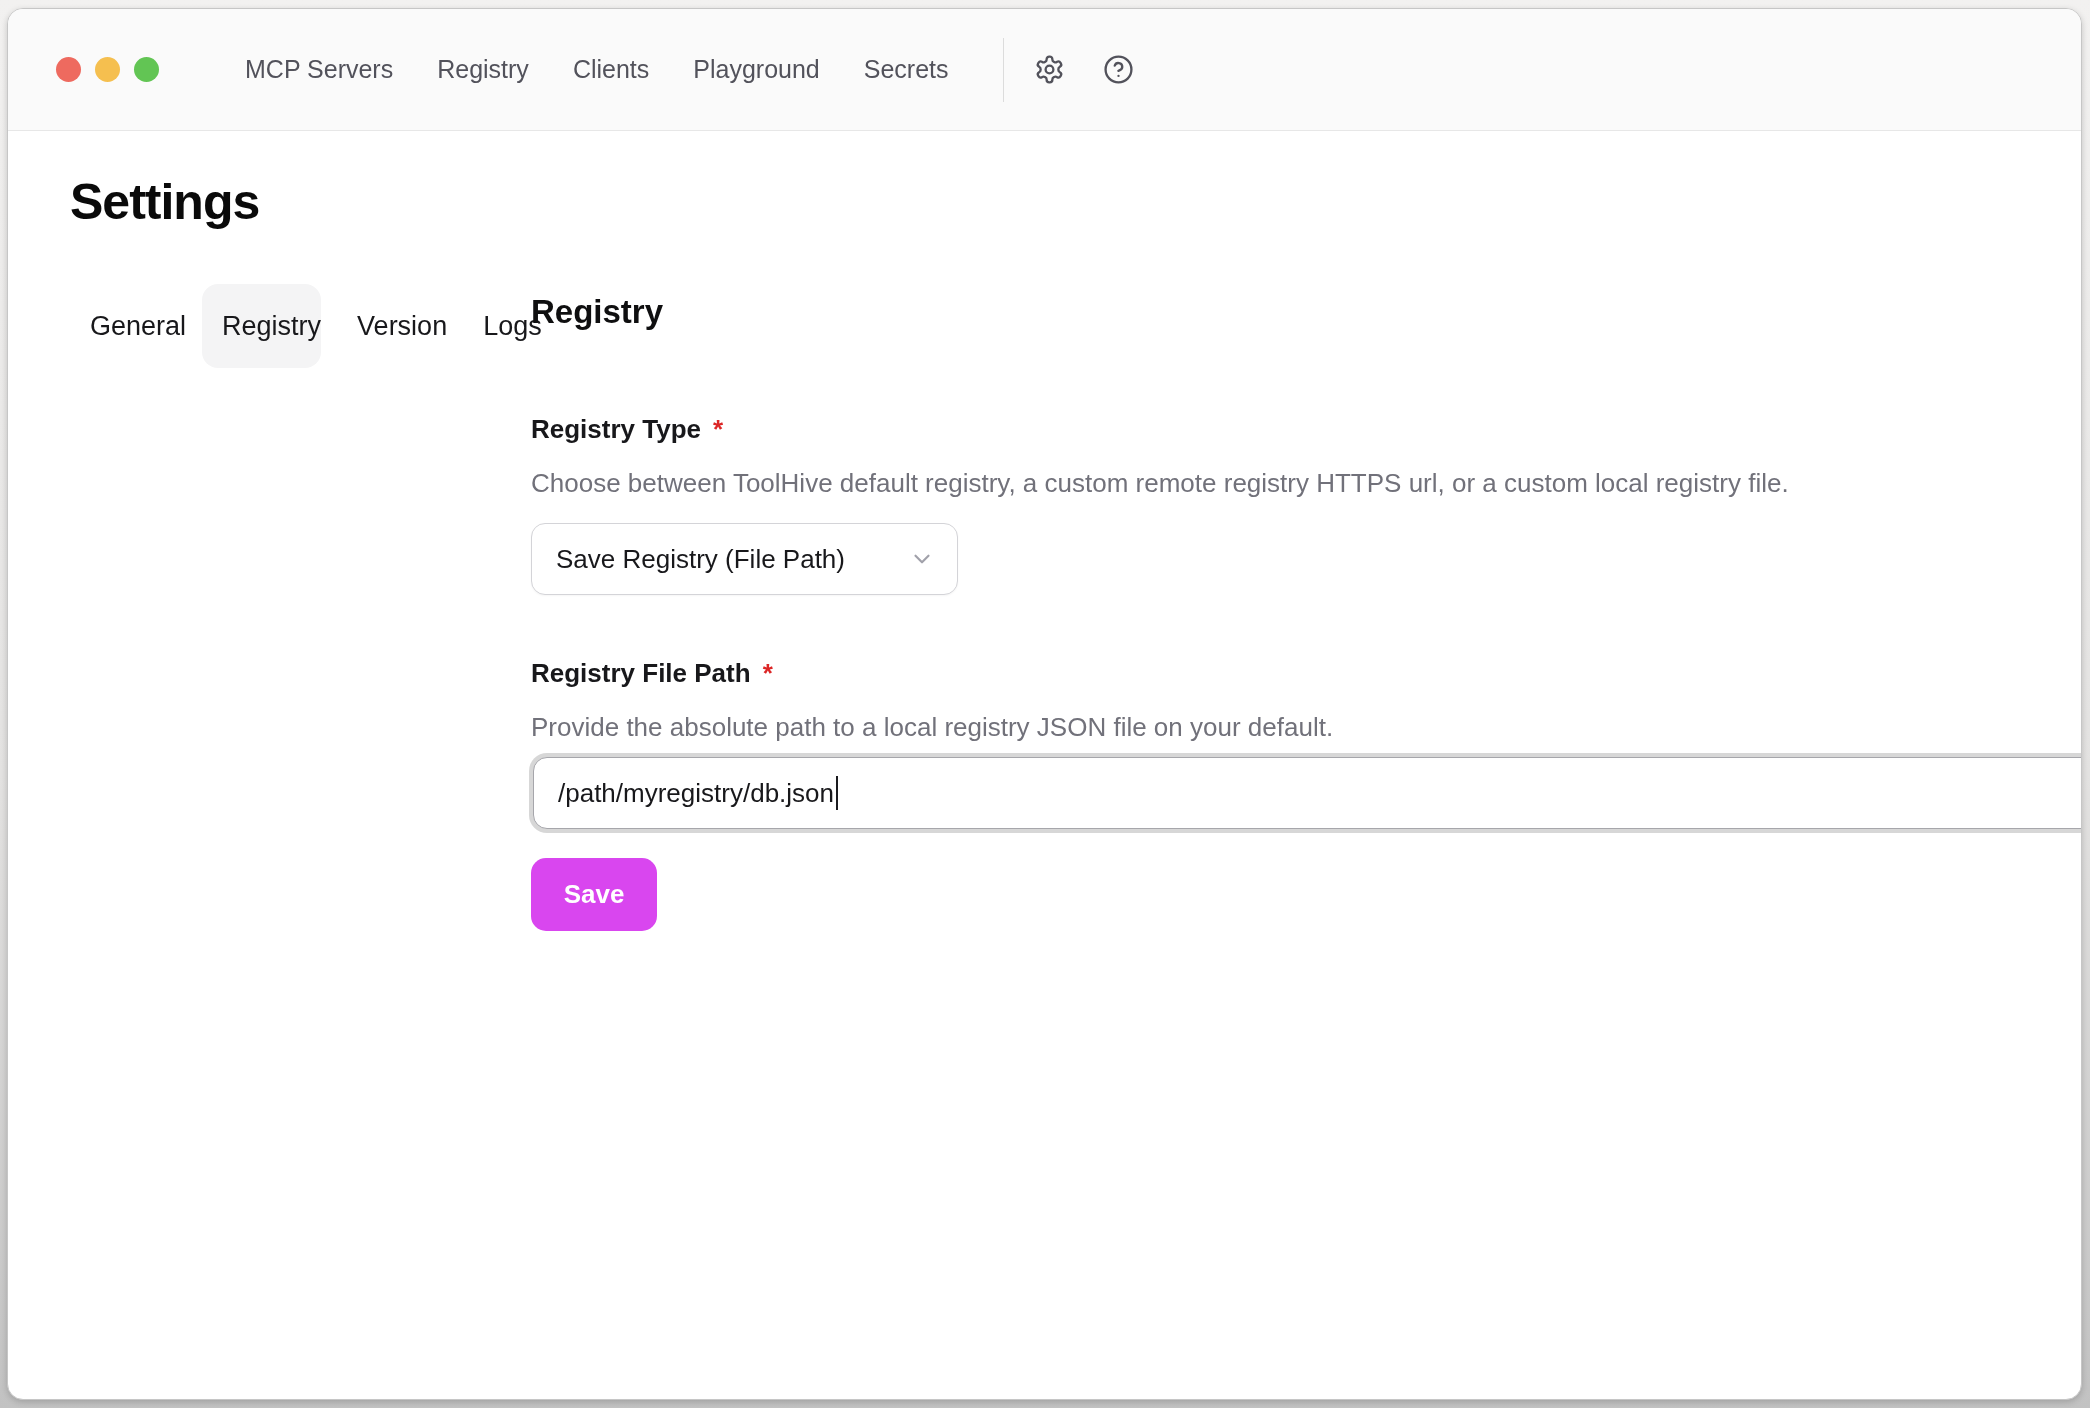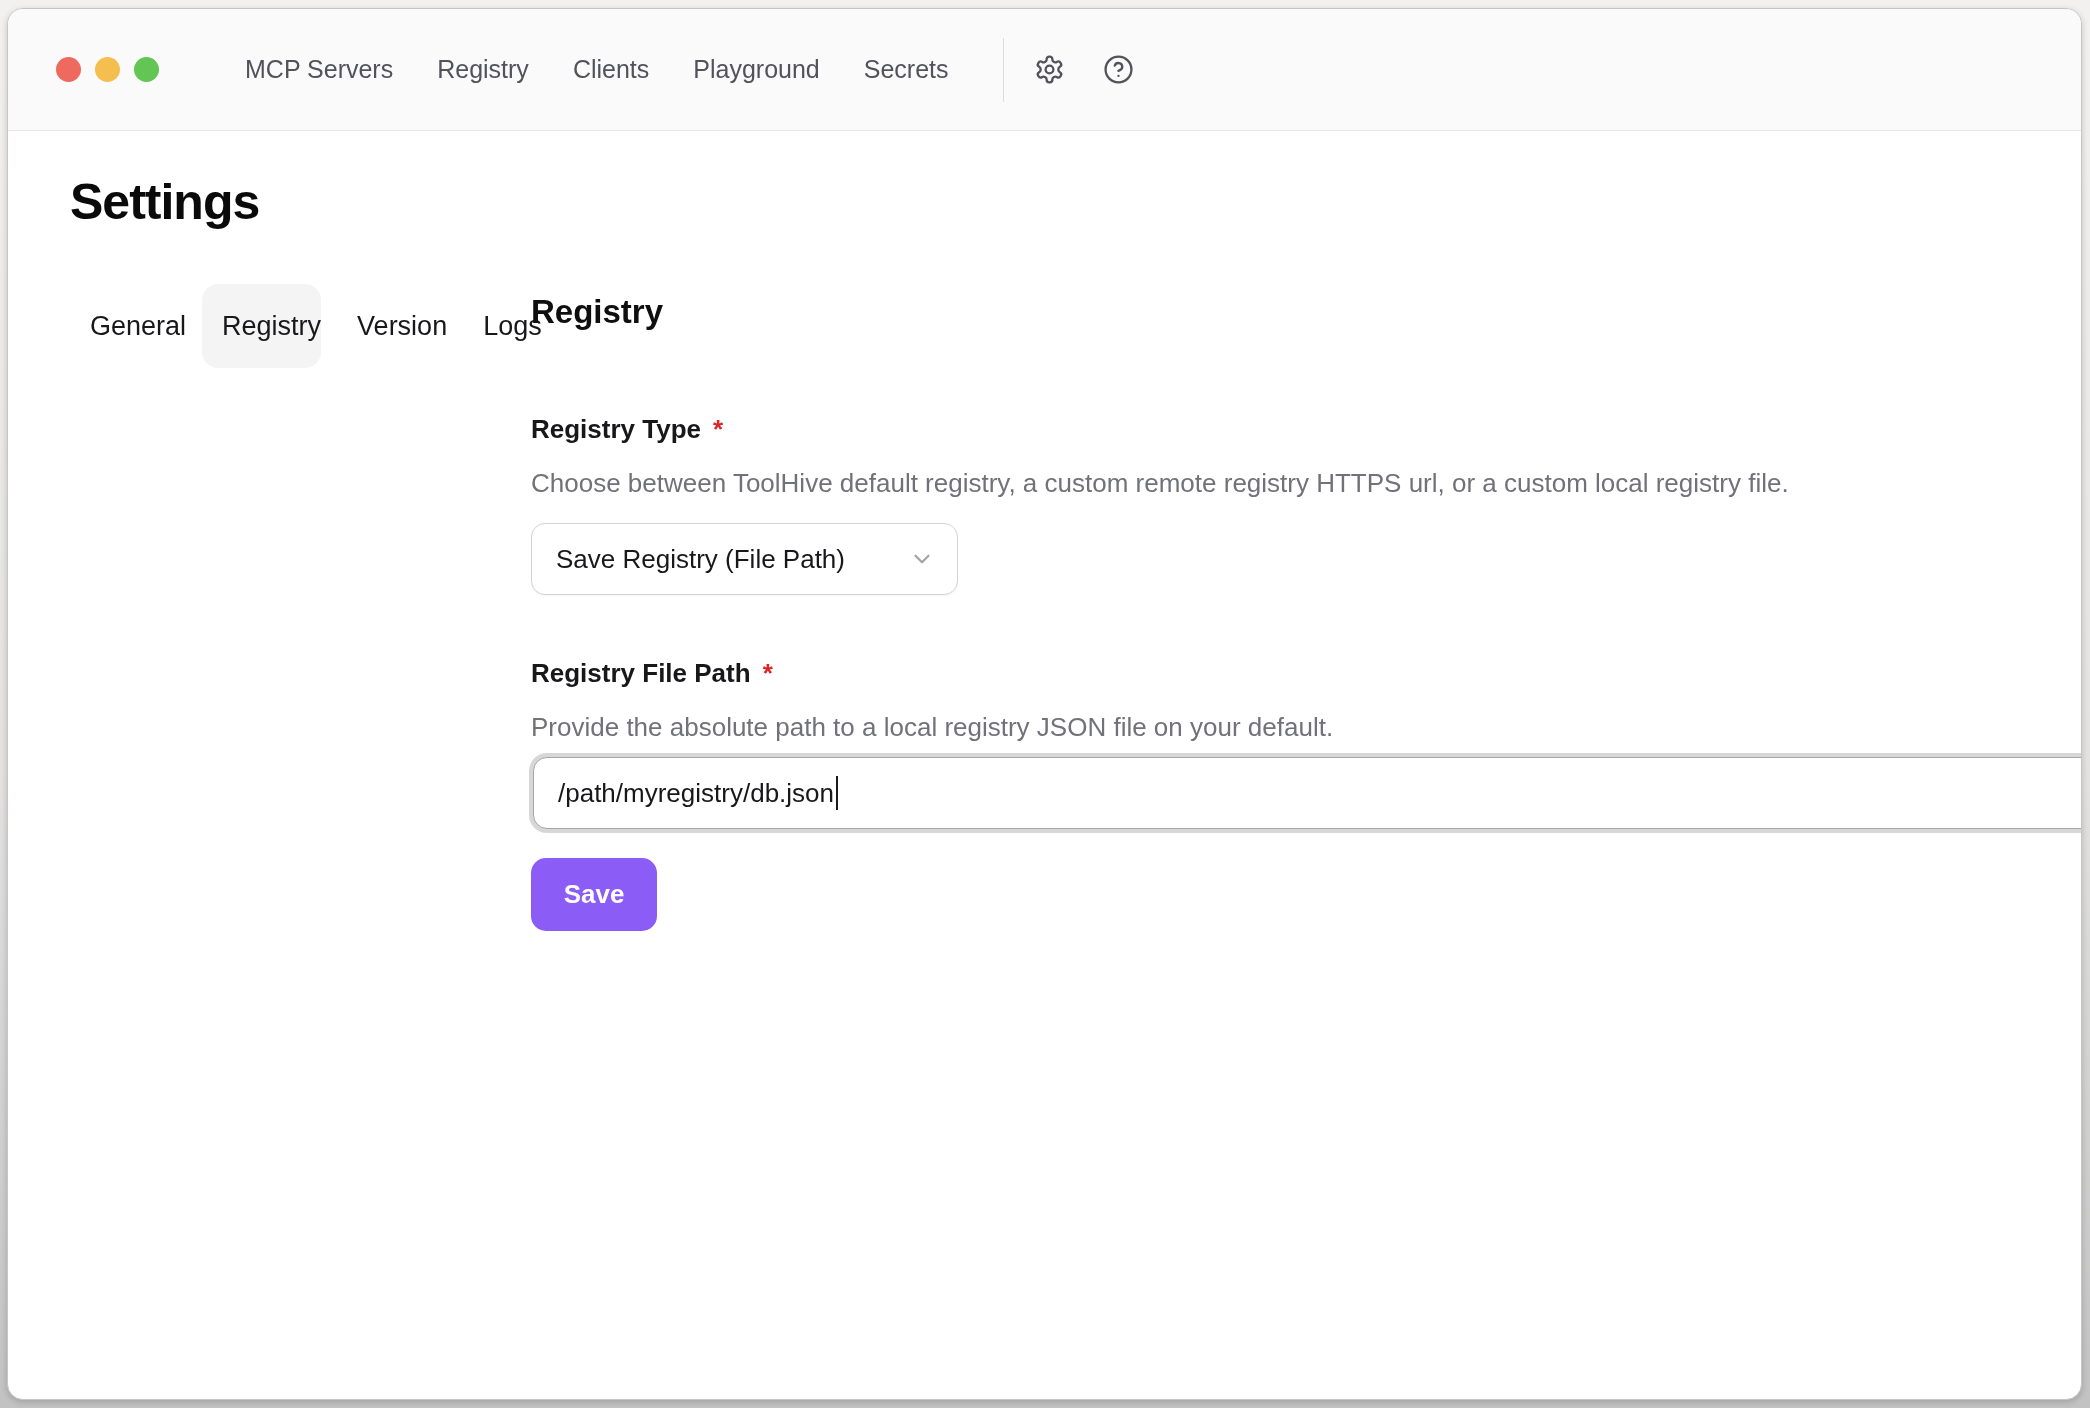--- a/index.html
+++ b/index.html
@@ -74,21 +74,21 @@
     margin-top:14px; margin-left:2px; width:1712px; height:72px;
     border:1px solid #a6a6ab; border-radius:14px; background:#fff;
     box-shadow:0 0 0 4px #d7d7d7;
     display:flex; align-items:center; padding-left:24px; cursor:text;
   }
   .input-value { font-size:26px; color:#18181b; }
   .caret { display:inline-block; width:2px; height:34px; background:#1b1b1f;
            margin-left:2px; vertical-align:middle; }
   .save-btn {
     margin-top:29px; width:126px; height:73px; border:none; border-radius:15px;
-    background:#8b5cf6; color:#ffffff; font-size:26px; font-weight:700;
+    background:#d946ef; color:#ffffff; font-size:26px; font-weight:700;
     font-family:inherit; display:flex; align-items:center; justify-content:center;
     cursor:pointer;
   }
 </style>
 </head>
 <body>
 
 <div class="window">
 
   <div class="titlebar">

